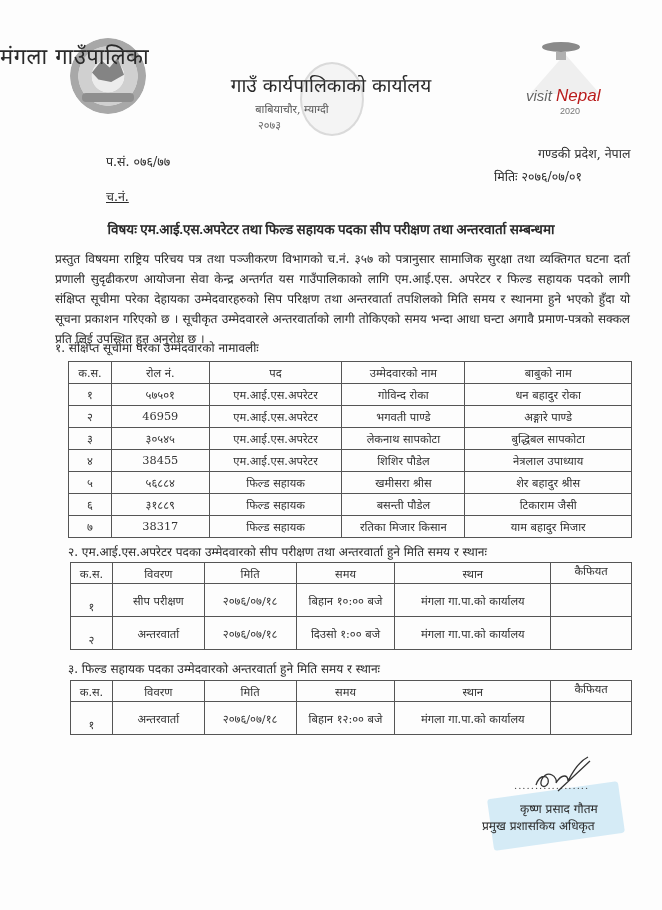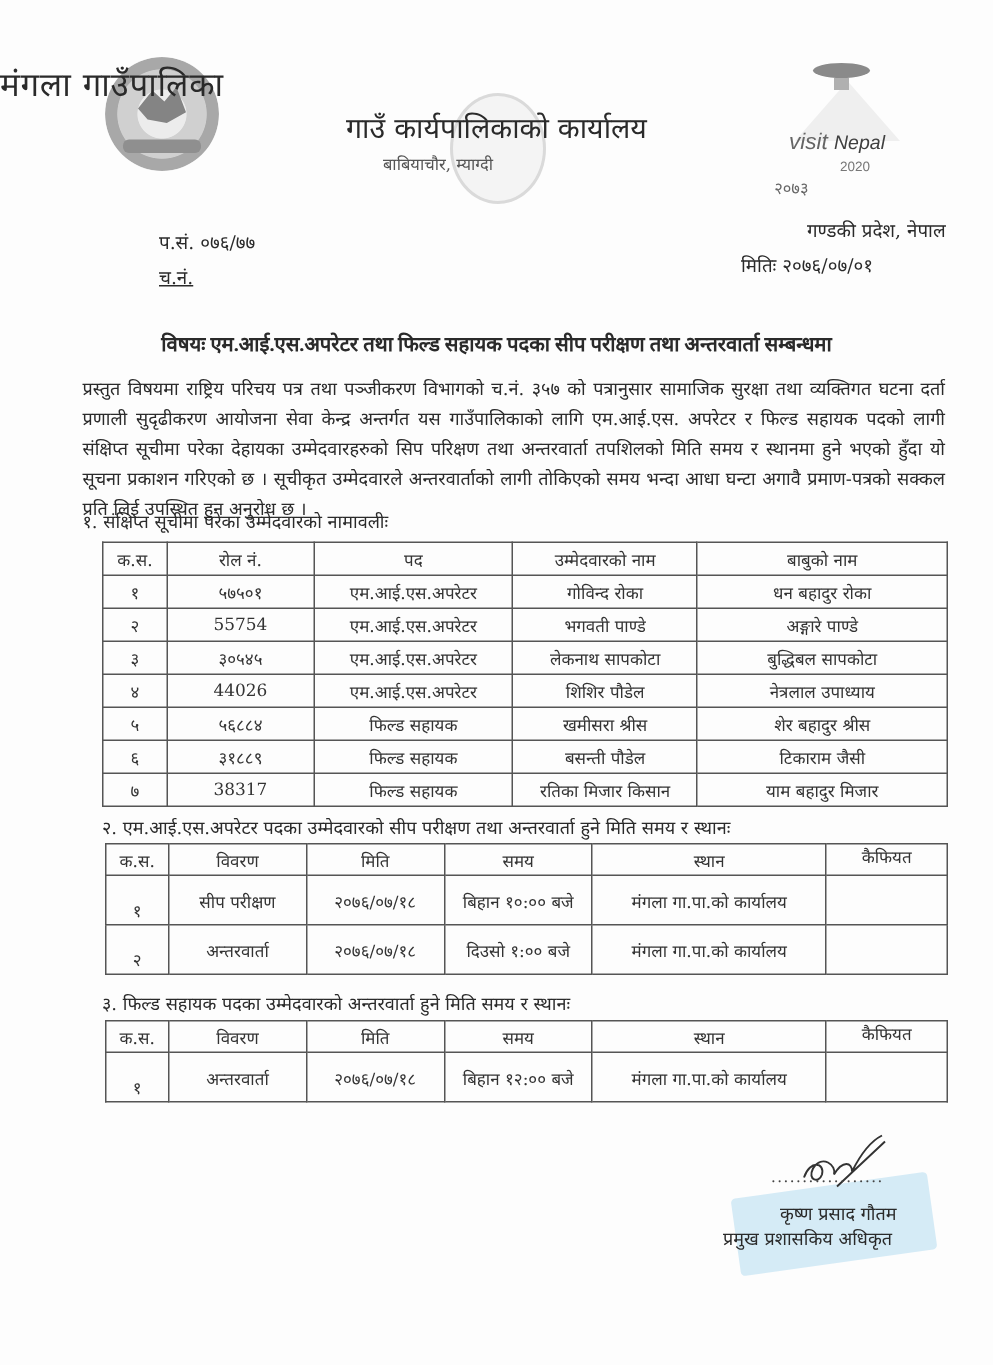--- a/index.html
+++ b/index.html
@@ -19,34 +19,34 @@
   }
   .logo-left::after {
     content: ""; position: absolute; left: 12px; top: 55px; width: 52px; height: 9px;
     background: #7c7c7c; border-radius: 4px;
   }
   .visit-logo { left: 520px; top: 40px; width: 100px; height: 80px; color: #777; }
   .visit-logo .hat { position:absolute; left: 22px; top: 2px; width: 38px; height: 10px; background:#8a8a8a; border-radius: 50%; }
   .visit-logo .stem { position:absolute; left: 36px; top: 12px; width: 10px; height: 8px; background:#b0b0b0; }
   .visit-logo .mtn { position:absolute; left: 10px; top: 14px; width: 70px; height: 40px; background:#efefef; clip-path: polygon(0 100%, 50% 0, 100% 100%); }
   .visit-logo .t1 { position:absolute; left: 6px; top: 46px; font-family: "Liberation Sans", sans-serif; font-style: italic; font-size: 15px; color:#666; white-space: nowrap; }
-  .visit-logo .t1 b { font-size: 13px; color:#404040; font-weight: normal; }
+  .visit-logo .t1 b { font-size: 17px; color:#b91c1c; font-weight: normal; }
   .visit-logo .t2 { position:absolute; left: 40px; top: 66px; font-family: "Liberation Sans", sans-serif; font-size: 9px; color:#777; }
 
   .title1 { left: 0; width: 662px; top: 40px; text-align: left; font-size: 22px; letter-spacing: 0.5px; }
   .title2 { left: 0; width: 662px; top: 72px; text-align: center; font-size: 19px; }
   .addr { left: 0; width: 584px; top: 101px; text-align: center; font-size: 11px; color: #555; }
-  .year { left: 0; width: 539px; top: 117px; text-align: right; font-size: 11px; color: #666; }
+  .year { left: 0; width: 539px; top: 117px; text-align: center; font-size: 11px; color: #666; }
   .stamp-faint {
     left: 300px; top: 62px; width: 60px; height: 70px; border-radius: 50%;
     border: 2px solid rgba(140,140,140,0.25); background: rgba(180,180,180,0.12);
   }
 
   .ref { left: 106px; top: 153px; font-size: 12.5px; }
-  .chn { left: 106px; top: 176px; font-size: 12.5px; text-decoration: underline; }
+  .chn { left: 106px; top: 188px; font-size: 12.5px; text-decoration: underline; }
   .province { left: 494px; top: 145px; font-size: 12.5px; margin-left: 44px; }
   .date { left: 494px; top: 168px; font-size: 12.5px; text-align: right; }
 
   .subject { left: 0; width: 662px; top: 220px; text-align: center; font-size: 13.5px; font-weight: bold; font-family: Liberation Serif, serif; }
 
   .para { left: 55px; width: 575px; top: 249px; font-size: 12px; line-height: 20px; text-align: justify; }
   .sec { font-size: 12px; }
   .sec1 { left: 55px; top: 339px; }
   .sec2 { left: 68px; top: 543px; }
   .sec3 { left: 68px; top: 660px; }
@@ -121,35 +121,35 @@
   </tr>
   <tr>
     <td>१</td>
     <td>५७५०१</td>
     <td>एम.आई.एस.अपरेटर</td>
     <td>गोविन्द रोका</td>
     <td>धन बहादुर रोका</td>
   </tr>
   <tr>
     <td>२</td>
-    <td>55754</td>
+    <td>46959</td>
     <td>एम.आई.एस.अपरेटर</td>
     <td>भगवती पाण्डे</td>
     <td>अङ्गारे पाण्डे</td>
   </tr>
   <tr>
     <td>३</td>
     <td>३०५४५</td>
     <td>एम.आई.एस.अपरेटर</td>
     <td>लेकनाथ सापकोटा</td>
     <td>बुद्धिबल सापकोटा</td>
   </tr>
   <tr>
     <td>४</td>
-    <td>44026</td>
+    <td>38455</td>
     <td>एम.आई.एस.अपरेटर</td>
     <td>शिशिर पौडेल</td>
     <td>नेत्रलाल उपाध्याय</td>
   </tr>
   <tr>
     <td>५</td>
     <td>५६८८४</td>
     <td>फिल्ड सहायक</td>
     <td>खमीसरा श्रीस</td>
     <td>शेर बहादुर श्रीस</td>

